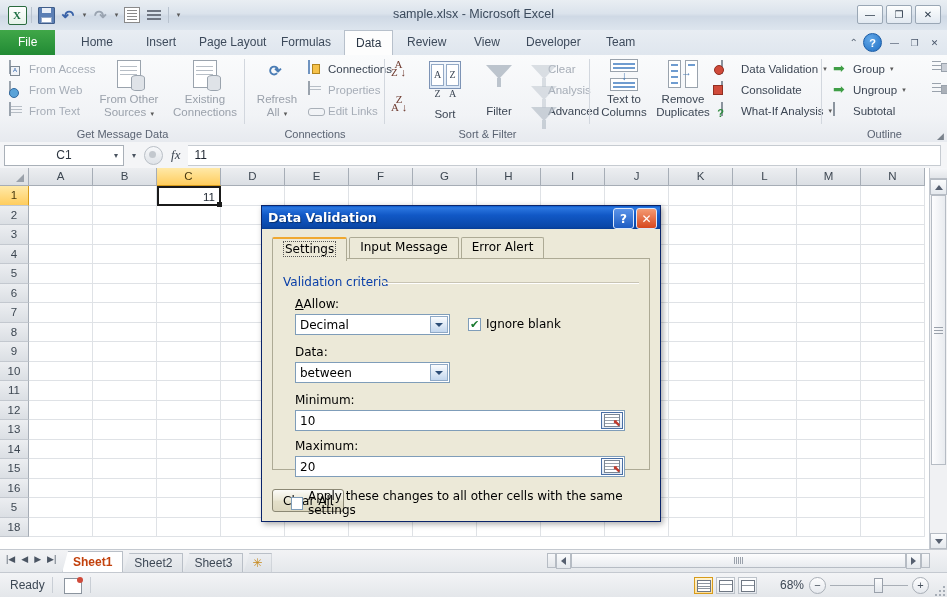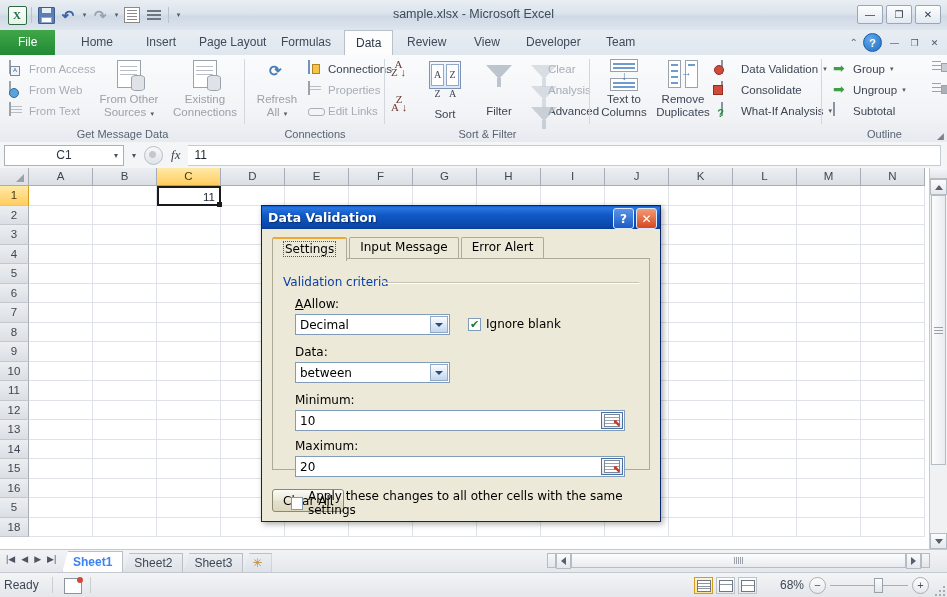--- a/index.html
+++ b/index.html
@@ -229,31 +229,31 @@
   .tabsbar{position:absolute;left:0;top:549px;width:947px;height:23px;background:linear-gradient(#f2f3f5,#e4e7eb);border-top:1px solid #c4c9d0;}
   .navbtns{position:absolute;left:6px;top:4px;display:flex;gap:6px;align-items:center;}
   .navbtns span{font-size:9px;color:#4b5563;cursor:default;}
   .sheettabs{position:absolute;left:62px;top:0;display:flex;align-items:flex-end;height:23px;}
   .stab{
     height:19px;line-height:19px;padding:0 10px;font-size:12px;color:#3d4855;cursor:default;
     background:linear-gradient(#eceef1,#dde1e6);border:1px solid #b9bfc7;border-bottom:none;
     margin-top:4px;
     clip-path:polygon(6px 0,100% 0,100% 100%,0 100%);
   }
-  .stab.active{background:#fff;color:#3b82f6;font-weight:bold;margin-top:2px;height:21px;line-height:21px;}
+  .stab.active{background:#fff;color:#c2410c;font-weight:bold;margin-top:2px;height:21px;line-height:21px;}
   .stab.newsheet{padding:0 8px;}
   .hsb{position:absolute;right:17px;top:552px;width:383px;height:17px;display:flex;align-items:center;}
   .hthumb{flex:1;height:15px;background:linear-gradient(#fdfdfe,#e8ebef);border:1px solid #b6bcc4;box-sizing:border-box;display:flex;align-items:center;justify-content:center;}
   .hgrip{display:flex;gap:1px;}
   .hgrip i{display:block;width:1px;height:7px;background:#9aa1ab;}
   .splitbar{width:9px;height:15px;background:linear-gradient(#f7f8fa,#e3e6ea);border:1px solid #b6bcc4;box-sizing:border-box;}
 
   
   .status{position:absolute;left:0;top:572px;width:947px;height:25px;background:linear-gradient(#f3f4f6,#e3e6ea);border-top:1px solid #c4c9d0;}
-  .ready{position:absolute;left:4px;top:5px;font-size:12px;color:#3d4855;}
+  .ready{position:absolute;left:10px;top:5px;font-size:12px;color:#3d4855;}
   .st-sep{position:absolute;top:4px;width:1px;height:16px;background:#c9ced5;}
   .recimg{position:absolute;left:64px;top:5px;width:16px;height:14px;background:#fff;border:1px solid #8b949e;}
   .recimg:after{content:"";position:absolute;right:-2px;top:-2px;width:6px;height:6px;border-radius:50%;background:#d04a3a;}
   .viewbtns{position:absolute;right:190px;top:4px;display:flex;gap:3px;}
   .vbtn{width:19px;height:17px;border:1px solid #bcc2c9;background:linear-gradient(#fbfcfd,#e6e9ee);box-sizing:border-box;display:flex;align-items:center;justify-content:center;}
   .vbtn.on{border:1px solid #d79b1a;background:linear-gradient(#fff3d0,#ffe09a);}
   .vbtn .mini{width:12px;height:10px;border:1px solid #6f7783;background:#fff;position:relative;}
   .vbtn .mini i{position:absolute;left:0;right:0;height:1px;background:#8d959f;}
   .zoomlbl{position:absolute;right:143px;top:5px;font-size:12px;color:#3d4855;}
   .zoomctl{position:absolute;right:18px;top:4px;width:120px;height:17px;display:flex;align-items:center;gap:4px;}

